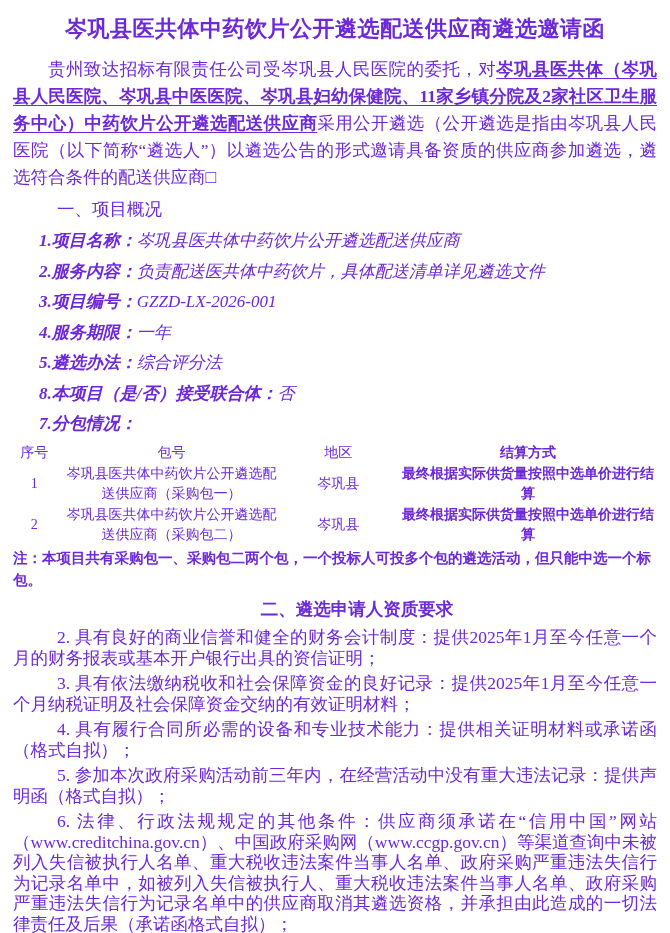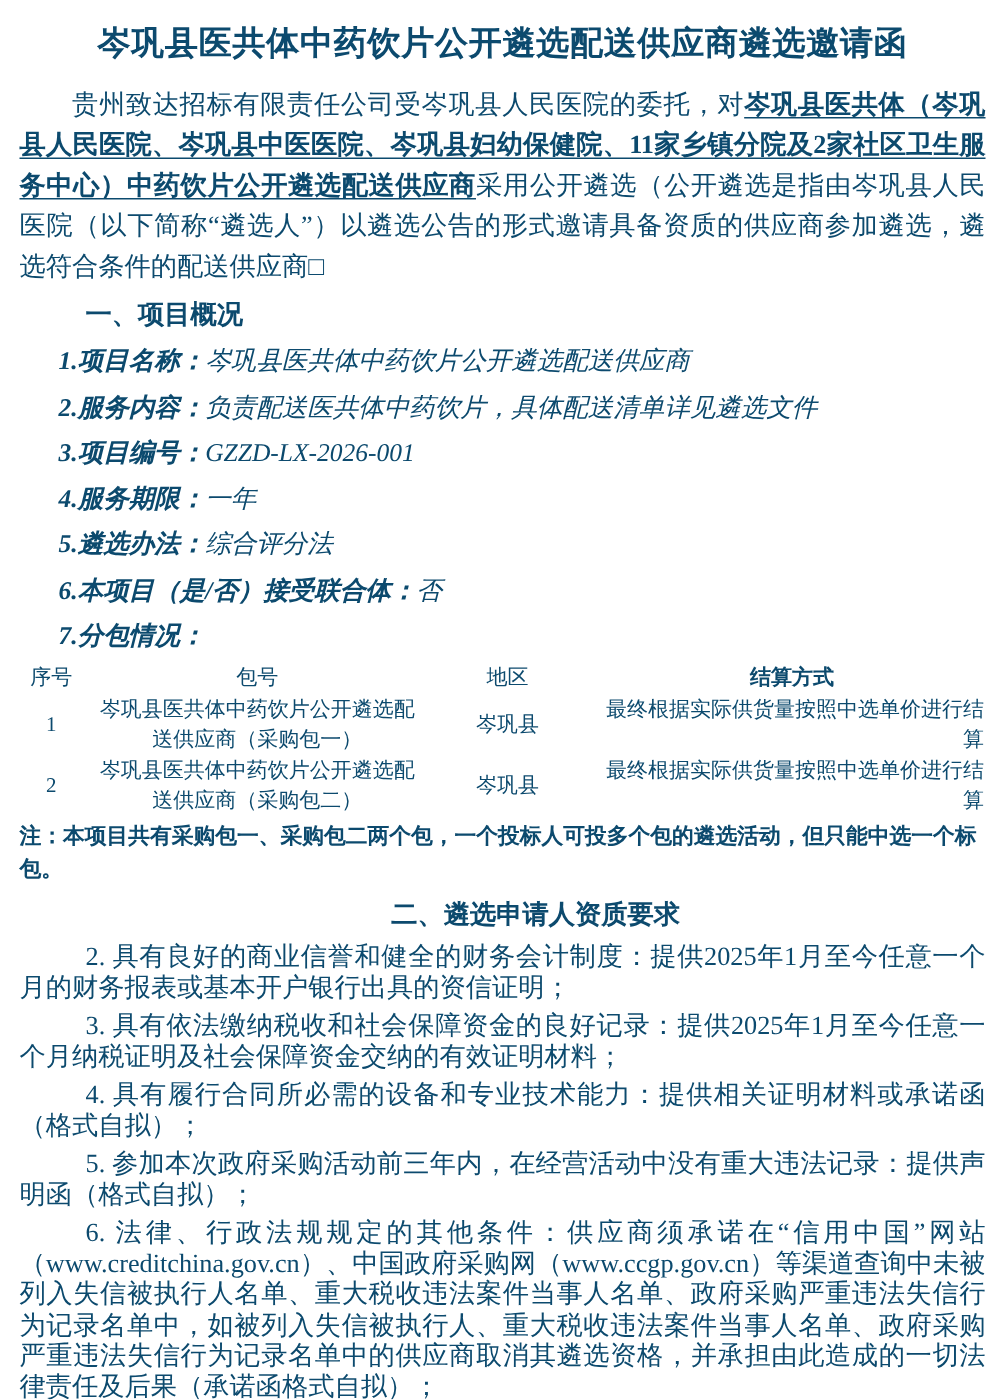--- a/index.html
+++ b/index.html
@@ -1,53 +1,53 @@
 <!DOCTYPE html>
 <html><head>
 <meta charset="utf-8">
 <style>
   html,body{margin:0;padding:0;background:#ffffff;}
   .page{
     width:670px;height:933px;box-sizing:border-box;
-    background:#ffffff;color:#0c4a6e;
+    background:#ffffff;color:#6d28d9;
     padding:12px 8px 0 8px;overflow:hidden;
     font-family:"Liberation Serif","DejaVu Serif",serif;
   }
   .title{
     font-size:22px;font-weight:700;text-align:center;
     margin:2px 0 12px 0;line-height:30px;letter-spacing:0.5px;
   }
   p{margin:5px;}
   .intro{
     font-size:17.5px;line-height:27px;text-align:justify;
     text-indent:35px;
   }
   .bu{font-weight:700;text-decoration:underline;text-underline-offset:3px;}
   .sec-heading{
-    font-size:17.5px;font-weight:700;line-height:27px;
+    font-size:17.5px;font-weight:400;line-height:27px;
     padding-left:44px;margin-top:1px;
   }
   .item{
     font-size:17px;line-height:25.5px;padding-left:26px;text-align:justify;font-style:italic;
   }
   .item .lbl{font-weight:700;}
   table.pkg{
     width:100%;border-collapse:collapse;table-layout:fixed;
     font-size:14px;line-height:19.5px;margin-top:3px;
   }
   table.pkg th,table.pkg td{
     text-align:center;vertical-align:middle;padding:1px 6px;
     font-weight:400;border:none;
   }
   table.pkg .col-no{width:8%;}
   table.pkg .col-pkg{width:34%;}
   table.pkg .col-region{width:17%;}
   table.pkg .col-settle{width:41%;}
   table.pkg th.hdr-settle{font-weight:700;text-align:center;}
-  table.pkg td.settle{font-weight:400;text-align:right;}
+  table.pkg td.settle{font-weight:700;}
   .note{
     font-size:14.5px;font-weight:700;line-height:22px;
     margin-top:2px;
   }
   .req{
     font-size:17.5px;line-height:20.5px;text-align:justify;
     text-indent:44px;
   }
   .sec2-heading{
     font-size:17.5px;font-weight:700;line-height:26px;
@@ -63,21 +63,21 @@
 
   <p class="intro"><span>贵州致达招标有限责任公司受岑巩县人民医院的委托，对</span><span class="bu">岑巩县医共体（岑巩县人民医院、岑巩县中医医院、岑巩县妇幼保健院、11家乡镇分院及2家社区卫生服务中心）中药饮片公开遴选配送供应商</span><span>采用公开遴选（公开遴选是指由岑巩县人民医院（以下简称“遴选人”）以遴选公告的形式邀请具备资质的供应商参加遴选，遴选符合条件的配送供应商□</span></p>
 
   <p class="sec-heading">一、项目概况</p>
 
   <p class="item"><span class="lbl">1.项目名称：</span><span>岑巩县医共体中药饮片公开遴选配送供应商</span></p>
   <p class="item"><span class="lbl">2.服务内容：</span><span>负责配送医共体中药饮片，具体配送清单详见遴选文件</span></p>
   <p class="item"><span class="lbl">3.项目编号：</span><span>GZZD-LX-2026-001</span></p>
   <p class="item"><span class="lbl">4.服务期限：</span><span>一年</span></p>
   <p class="item"><span class="lbl">5.遴选办法：</span><span>综合评分法</span></p>
-  <p class="item"><span class="lbl">6.本项目（是/否）接受联合体：</span><span>否</span></p>
+  <p class="item"><span class="lbl">8.本项目（是/否）接受联合体：</span><span>否</span></p>
   <p class="item"><span class="lbl">7.分包情况：</span><span></span></p>
 
   <table class="pkg">
     <colgroup>
       <col class="col-no">
         <col class="col-pkg">
         <col class="col-region">
         <col class="col-settle">
     </colgroup>
     <tbody>

